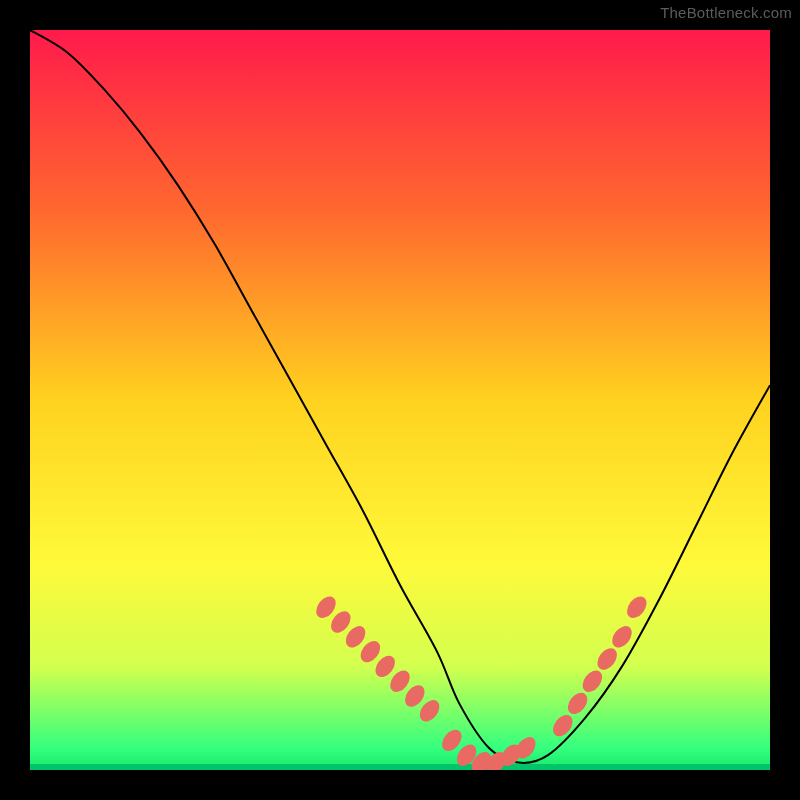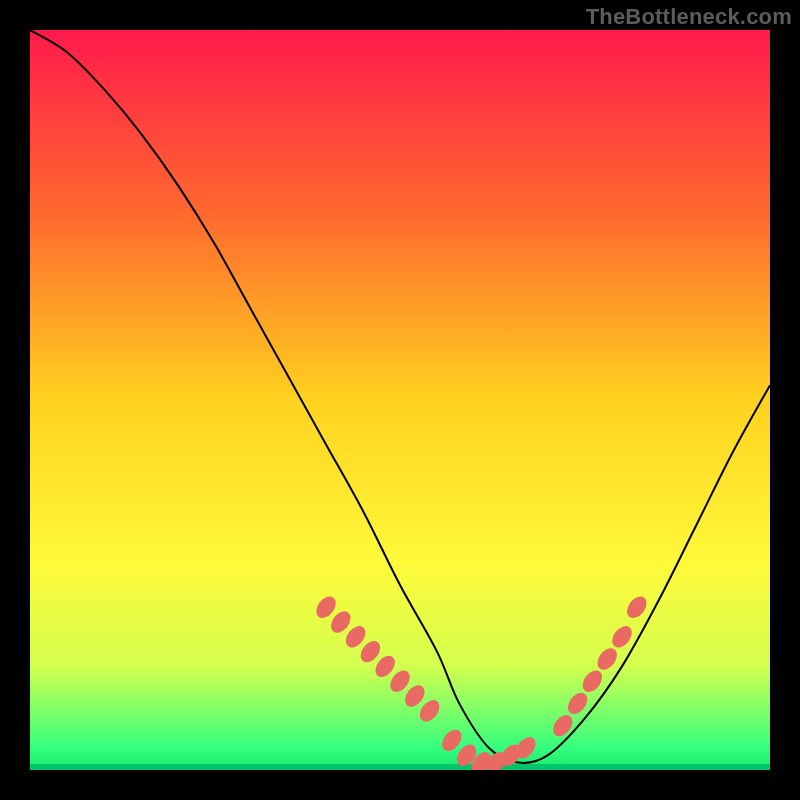--- a/index.html
+++ b/index.html
@@ -19,22 +19,22 @@
     height: 740px;
   }
   .plot {
     display: block;
   }
   .watermark {
     position: absolute;
     top: 4px;
     right: 8px;
     color: #5c5c5c;
-    font-size: 22px;
-    font-weight: 700;
+    font-size: 15px;
+    font-weight: 400;
     letter-spacing: 0.2px;
     user-select: none;
   }
 </style>
 </head>
 <body>
 
 <div class="frame">
   <svg class="plot" width="740" height="740" viewBox="0 0 740 740">
     <defs>

